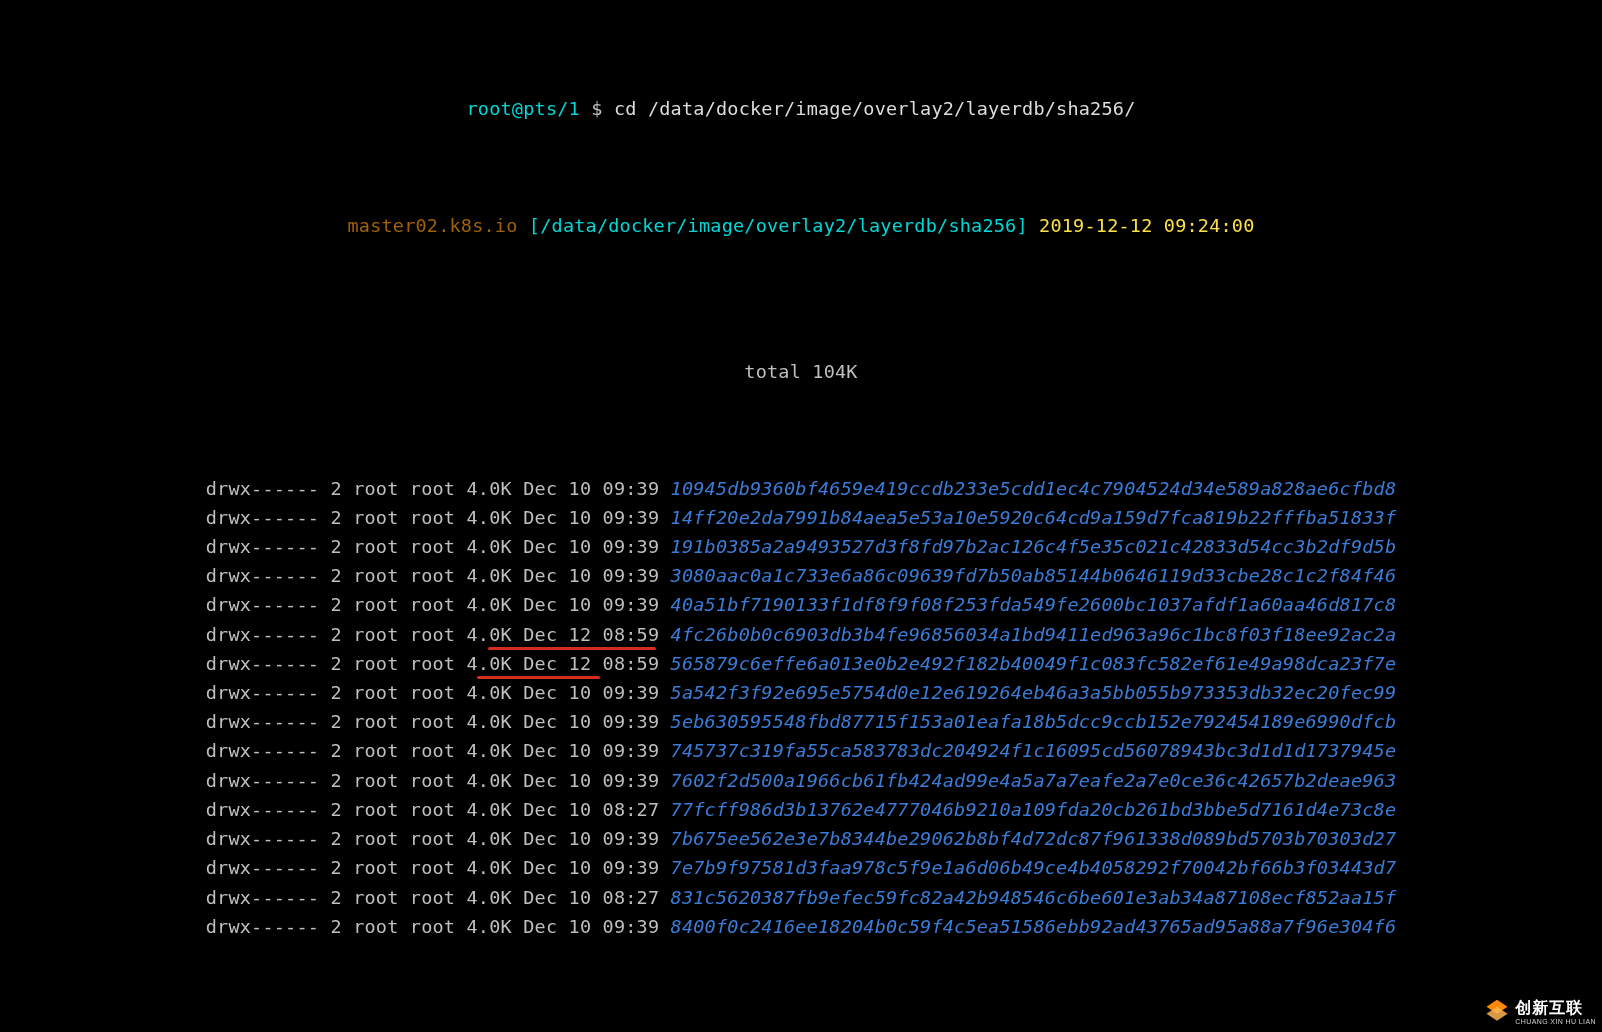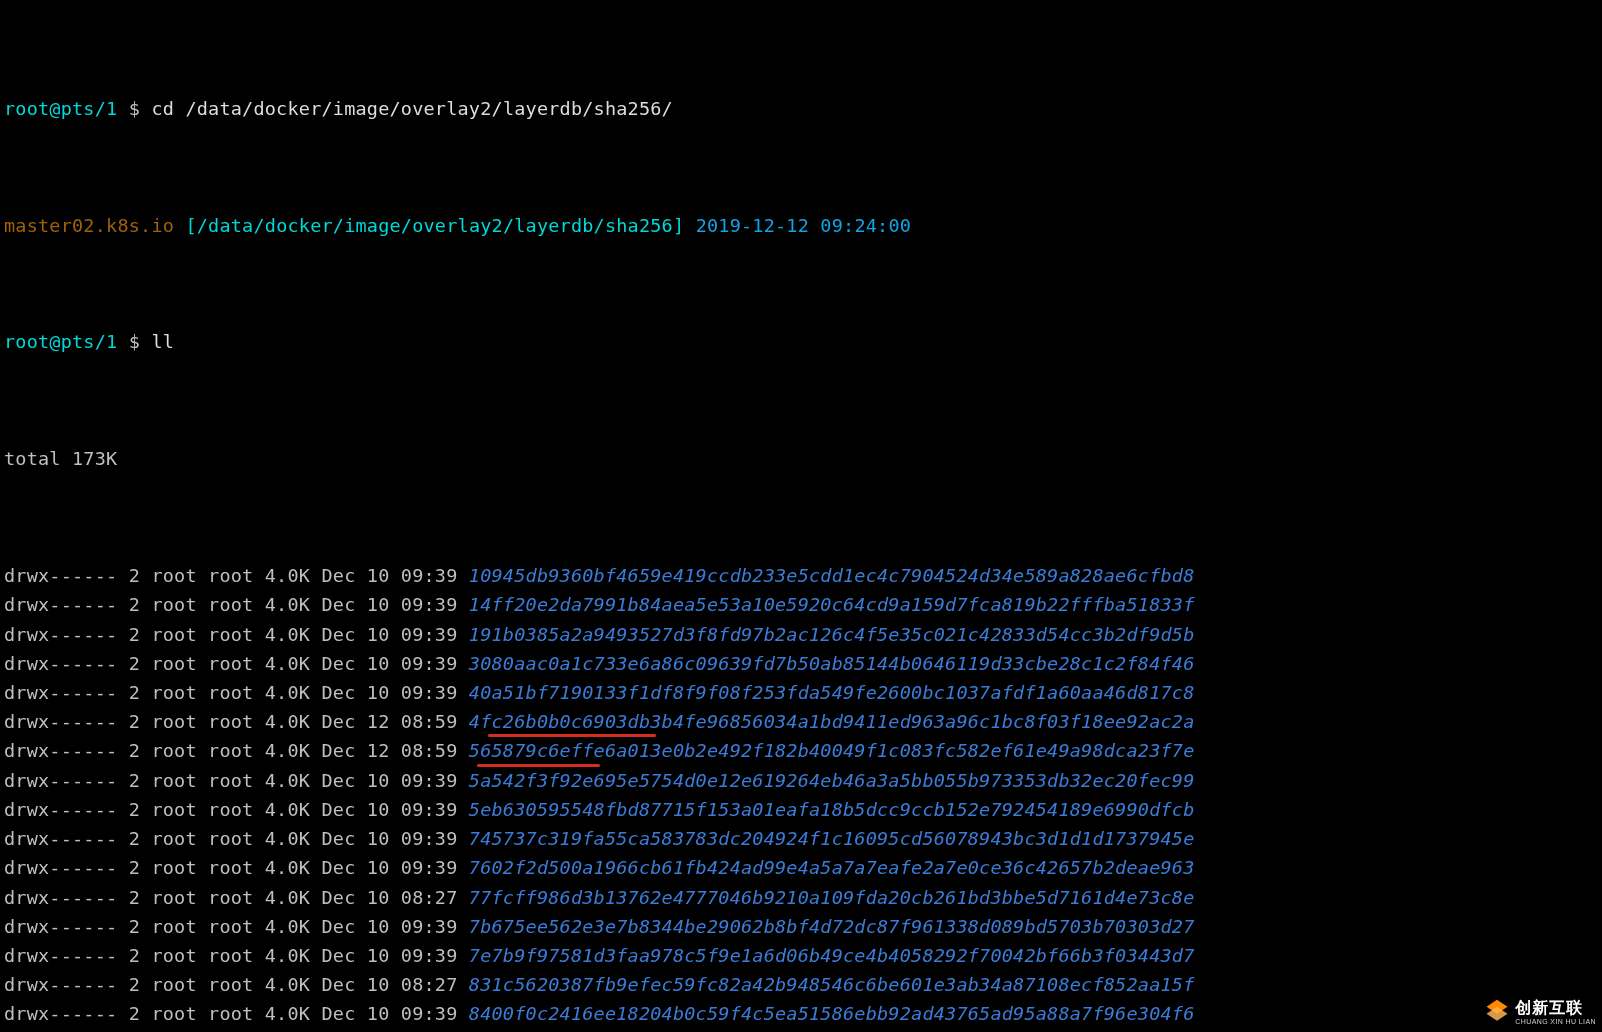--- a/index.html
+++ b/index.html
@@ -17,22 +17,22 @@
   }
   .terminal {
     padding: 6px 4px;
     white-space: pre;
   }
   .cyan    { color: #00d7d7; }
   .yellow  { color: #a16207; }
   .grey    { color: #bfbfbf; }
   .white   { color: #dddddd; }
   .blue    { color: #3b7cd8; font-style: italic; }
-  .magenta { color: #0ea5e9; }
-  .row { position: relative; }
+  .magenta { color: #fde047; }
+  .row { position: relative; text-align: center; }
   .underline {
     position: absolute;
     height: 3px;
     background: #d62d20;
     border-radius: 2px;
   }
   .watermark {
     position: absolute;
     right: 6px;
     bottom: 6px;
@@ -53,23 +53,22 @@
 </style>
 </head>
 <body>
 
 <div class="terminal">
 
   <div class="row"><span class="cyan">root@pts/1</span><span class="grey"> $ </span><span class="white">cd /data/docker/image/overlay2/layerdb/sha256/</span></div>
 
   <div class="row"><span class="yellow">master02.k8s.io</span><span class="cyan"> [</span><span class="cyan">/data/docker/image/overlay2/layerdb/sha256</span><span class="cyan">] </span><span class="magenta">2019-12-12 09:24:00</span></div>
 
-  <div class="row"><span class="cyan">root@pts/1</span><span class="grey"> $ </span><span class="white">ll</span></div>
 
-  <div class="row grey">total 173K</div>
+  <div class="row grey">total 104K</div>
 
   <div id="listing"><div class="row"><span class="grey">drwx------ 2 root root 4.0K Dec 10 09:39 </span><span class="blue">10945db9360bf4659e419ccdb233e5cdd1ec4c7904524d34e589a828ae6cfbd8</span></div><div class="row"><span class="grey">drwx------ 2 root root 4.0K Dec 10 09:39 </span><span class="blue">14ff20e2da7991b84aea5e53a10e5920c64cd9a159d7fca819b22fffba51833f</span></div><div class="row"><span class="grey">drwx------ 2 root root 4.0K Dec 10 09:39 </span><span class="blue">191b0385a2a9493527d3f8fd97b2ac126c4f5e35c021c42833d54cc3b2df9d5b</span></div><div class="row"><span class="grey">drwx------ 2 root root 4.0K Dec 10 09:39 </span><span class="blue">3080aac0a1c733e6a86c09639fd7b50ab85144b0646119d33cbe28c1c2f84f46</span></div><div class="row"><span class="grey">drwx------ 2 root root 4.0K Dec 10 09:39 </span><span class="blue">40a51bf7190133f1df8f9f08f253fda549fe2600bc1037afdf1a60aa46d817c8</span></div><div class="row"><span class="grey">drwx------ 2 root root 4.0K Dec 12 08:59 </span><span class="blue">4fc26b0b0c6903db3b4fe96856034a1bd9411ed963a96c1bc8f03f18ee92ac2a</span><div class="underline" style="left: 484.45px; width: 167.25px; bottom: -1px;"></div></div><div class="row"><span class="grey">drwx------ 2 root root 4.0K Dec 12 08:59 </span><span class="blue">565879c6effe6a013e0b2e492f182b40049f1c083fc582ef61e49a98dca23f7e</span><div class="underline" style="left: 473.3px; width: 122.65px; bottom: -1px;"></div></div><div class="row"><span class="grey">drwx------ 2 root root 4.0K Dec 10 09:39 </span><span class="blue">5a542f3f92e695e5754d0e12e619264eb46a3a5bb055b973353db32ec20fec99</span></div><div class="row"><span class="grey">drwx------ 2 root root 4.0K Dec 10 09:39 </span><span class="blue">5eb630595548fbd87715f153a01eafa18b5dcc9ccb152e792454189e6990dfcb</span></div><div class="row"><span class="grey">drwx------ 2 root root 4.0K Dec 10 09:39 </span><span class="blue">745737c319fa55ca583783dc204924f1c16095cd56078943bc3d1d1d1737945e</span></div><div class="row"><span class="grey">drwx------ 2 root root 4.0K Dec 10 09:39 </span><span class="blue">7602f2d500a1966cb61fb424ad99e4a5a7a7eafe2a7e0ce36c42657b2deae963</span></div><div class="row"><span class="grey">drwx------ 2 root root 4.0K Dec 10 08:27 </span><span class="blue">77fcff986d3b13762e4777046b9210a109fda20cb261bd3bbe5d7161d4e73c8e</span></div><div class="row"><span class="grey">drwx------ 2 root root 4.0K Dec 10 09:39 </span><span class="blue">7b675ee562e3e7b8344be29062b8bf4d72dc87f961338d089bd5703b70303d27</span></div><div class="row"><span class="grey">drwx------ 2 root root 4.0K Dec 10 09:39 </span><span class="blue">7e7b9f97581d3faa978c5f9e1a6d06b49ce4b4058292f70042bf66b3f03443d7</span></div><div class="row"><span class="grey">drwx------ 2 root root 4.0K Dec 10 08:27 </span><span class="blue">831c5620387fb9efec59fc82a42b948546c6be601e3ab34a87108ecf852aa15f</span></div><div class="row"><span class="grey">drwx------ 2 root root 4.0K Dec 10 09:39 </span><span class="blue">8400f0c2416ee18204b0c59f4c5ea51586ebb92ad43765ad95a88a7f96e304f6</span></div><div class="row"></div></div>
 
 </div>
 
 <div class="watermark">
   <span class="logo">
     <svg viewBox="0 0 32 32" width="28" height="28">
       <path d="M4 10 L16 2 L28 10 L16 18 Z" fill="#ff8a00"></path>
       <path d="M4 18 L16 10 L28 18 L16 26 Z" fill="#ffb450" opacity="0.85"></path>

